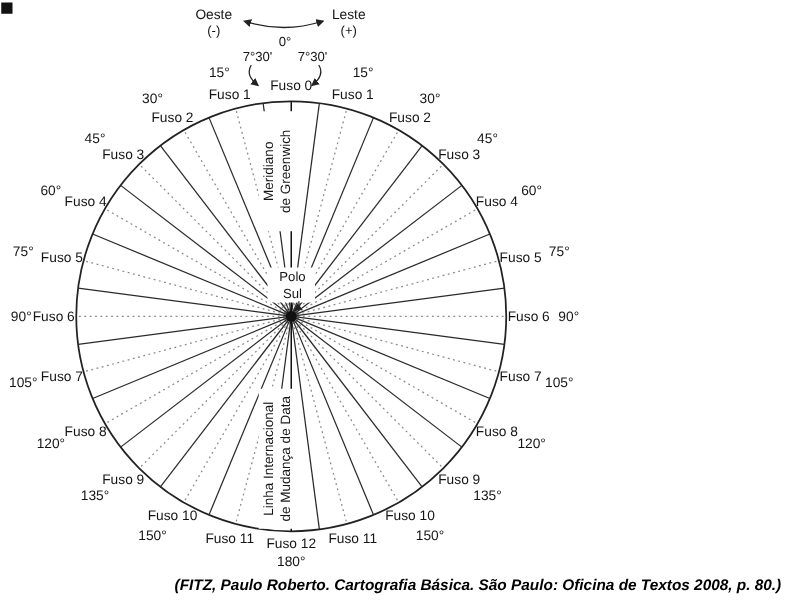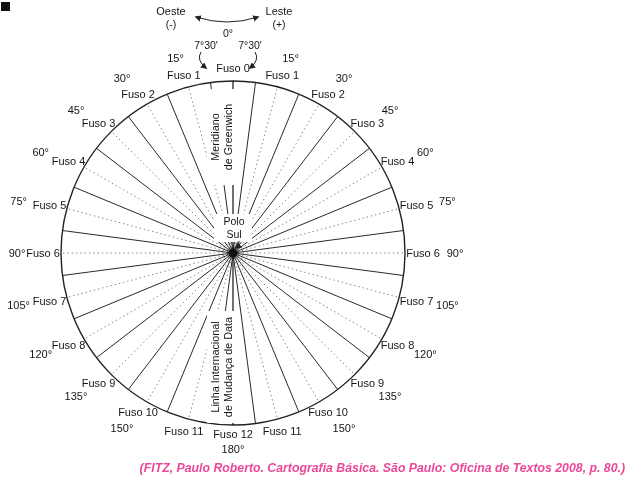--- a/index.html
+++ b/index.html
@@ -10,21 +10,21 @@
   svg text{font-family:"Liberation Sans",sans-serif;fill:#151515;}
   .lbl{font-size:11px;}
   .small{font-size:10.5px;}
   .vert{font-size:10.8px;}
   .rim{fill:#ffffff;stroke:#222;stroke-width:1.4;}
   .solid{stroke:#2a2a2a;stroke-width:1;}
   .special{stroke:#111;stroke-width:1.2;}
   .dotted{stroke:#8a8a8a;stroke-width:1;stroke-dasharray:1.5 2.8;}
   .arrowpath{fill:none;stroke:#222;stroke-width:1;}
   .citation{position:absolute;top:461px;left:0;right:4px;text-align:right;
-            font-style:italic;font-weight:bold;font-size:12.3px;color:#ec4899;}
+            font-style:italic;font-weight:bold;font-size:12.3px;color:#000000;}
 </style>
 </head>
 <body>
 
 <div class="page">
   <div class="corner-mark"></div>
   <svg id="diagram-svg" width="629" height="456" viewBox="0 0 629 456">
       <defs>
         <marker id="mArr" viewBox="0 0 8 8" refX="6" refY="4" markerWidth="6.5" markerHeight="6.5" orient="auto-start-reverse">
           <path d="M0,0 L8,4 L0,8 Z" fill="#222"></path>

